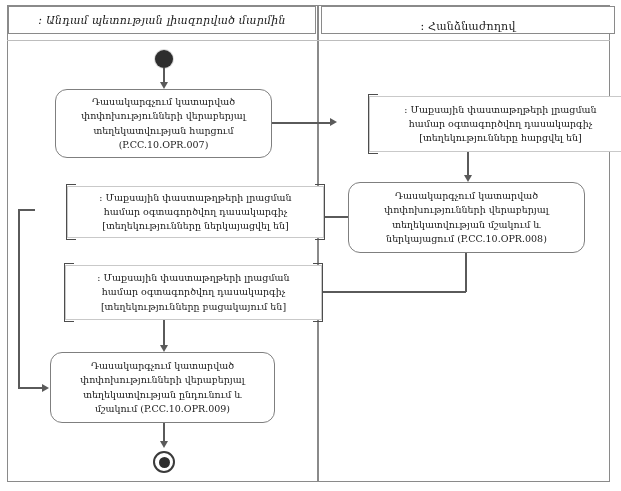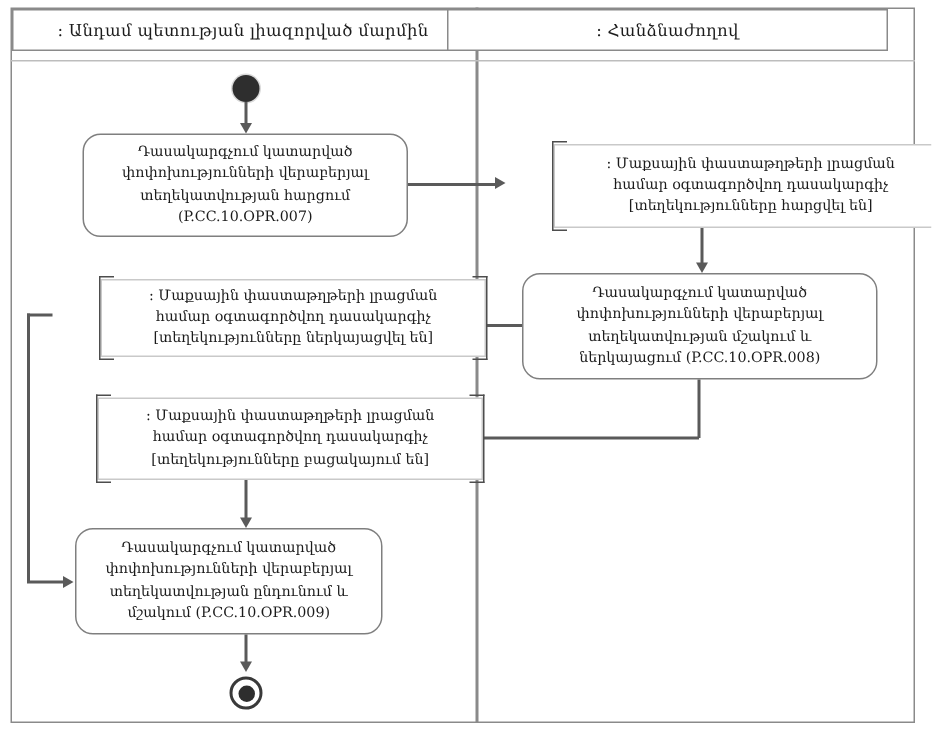--- a/index.html
+++ b/index.html
@@ -45,24 +45,24 @@
     display:flex;align-items:center;justify-content:center;}
   .final-inner{width:11px;height:11px;border-radius:50%;background:#2e2e2e;}
 </style>
 </head>
 <body>
 
 <div class="canvas">
 
   <div class="frame"></div>
   <div class="lane-divider"></div>
-  <div class="header-cell" style="left:8px;width:308px;">
+  <div class="header-cell" style="left:8px;width:308px;font-style:italic;">
     <span>: Անդամ պետության լիազորված մարմին</span>
   </div>
-  <div class="header-cell" style="left:298px;width:294px;">
+  <div class="header-cell" style="left:321px;width:294px;align-items:flex-end;">
     <span>: Հանձնաժողով</span>
   </div>
   <div class="header-shadow"></div>
 
   <div class="initial"></div>
 
   <div class="ln" style="left:163px;top:68px;width:1.6px;height:15px;"></div>
   <div class="ah ah-down" style="left:159.5px;top:82px;"></div>
 
   <div class="activity" style="left:55px;top:89px;width:217px;height:69px;">
@@ -105,21 +105,21 @@
   </div>
 
   <div class="ln" style="left:163px;top:320px;width:1.6px;height:26px;"></div>
   <div class="ah ah-down" style="left:159.5px;top:345px;"></div>
 
   <div class="ln" style="left:18px;top:209px;width:17px;height:1.6px;"></div>
   <div class="ln" style="left:18px;top:209px;width:1.6px;height:179px;"></div>
   <div class="ln" style="left:18px;top:387px;width:25px;height:1.6px;"></div>
   <div class="ah ah-right" style="left:42px;top:383.5px;"></div>
 
-  <div class="activity" style="left:50px;top:352px;width:205px;height:71px;">
+  <div class="activity" style="left:50px;top:352px;width:225px;height:71px;">
     <span class="txt">Դասակարգչում կատարված փոփոխությունների վերաբերյալ տեղեկատվության ընդունում և մշակում (P.CC.10.OPR.009)</span>
   </div>
 
   <div class="ln" style="left:163px;top:423px;width:1.6px;height:19px;"></div>
   <div class="ah ah-down" style="left:159.5px;top:441px;"></div>
 
   <div class="final-outer">
     <div class="final-inner"></div>
   </div>
 

